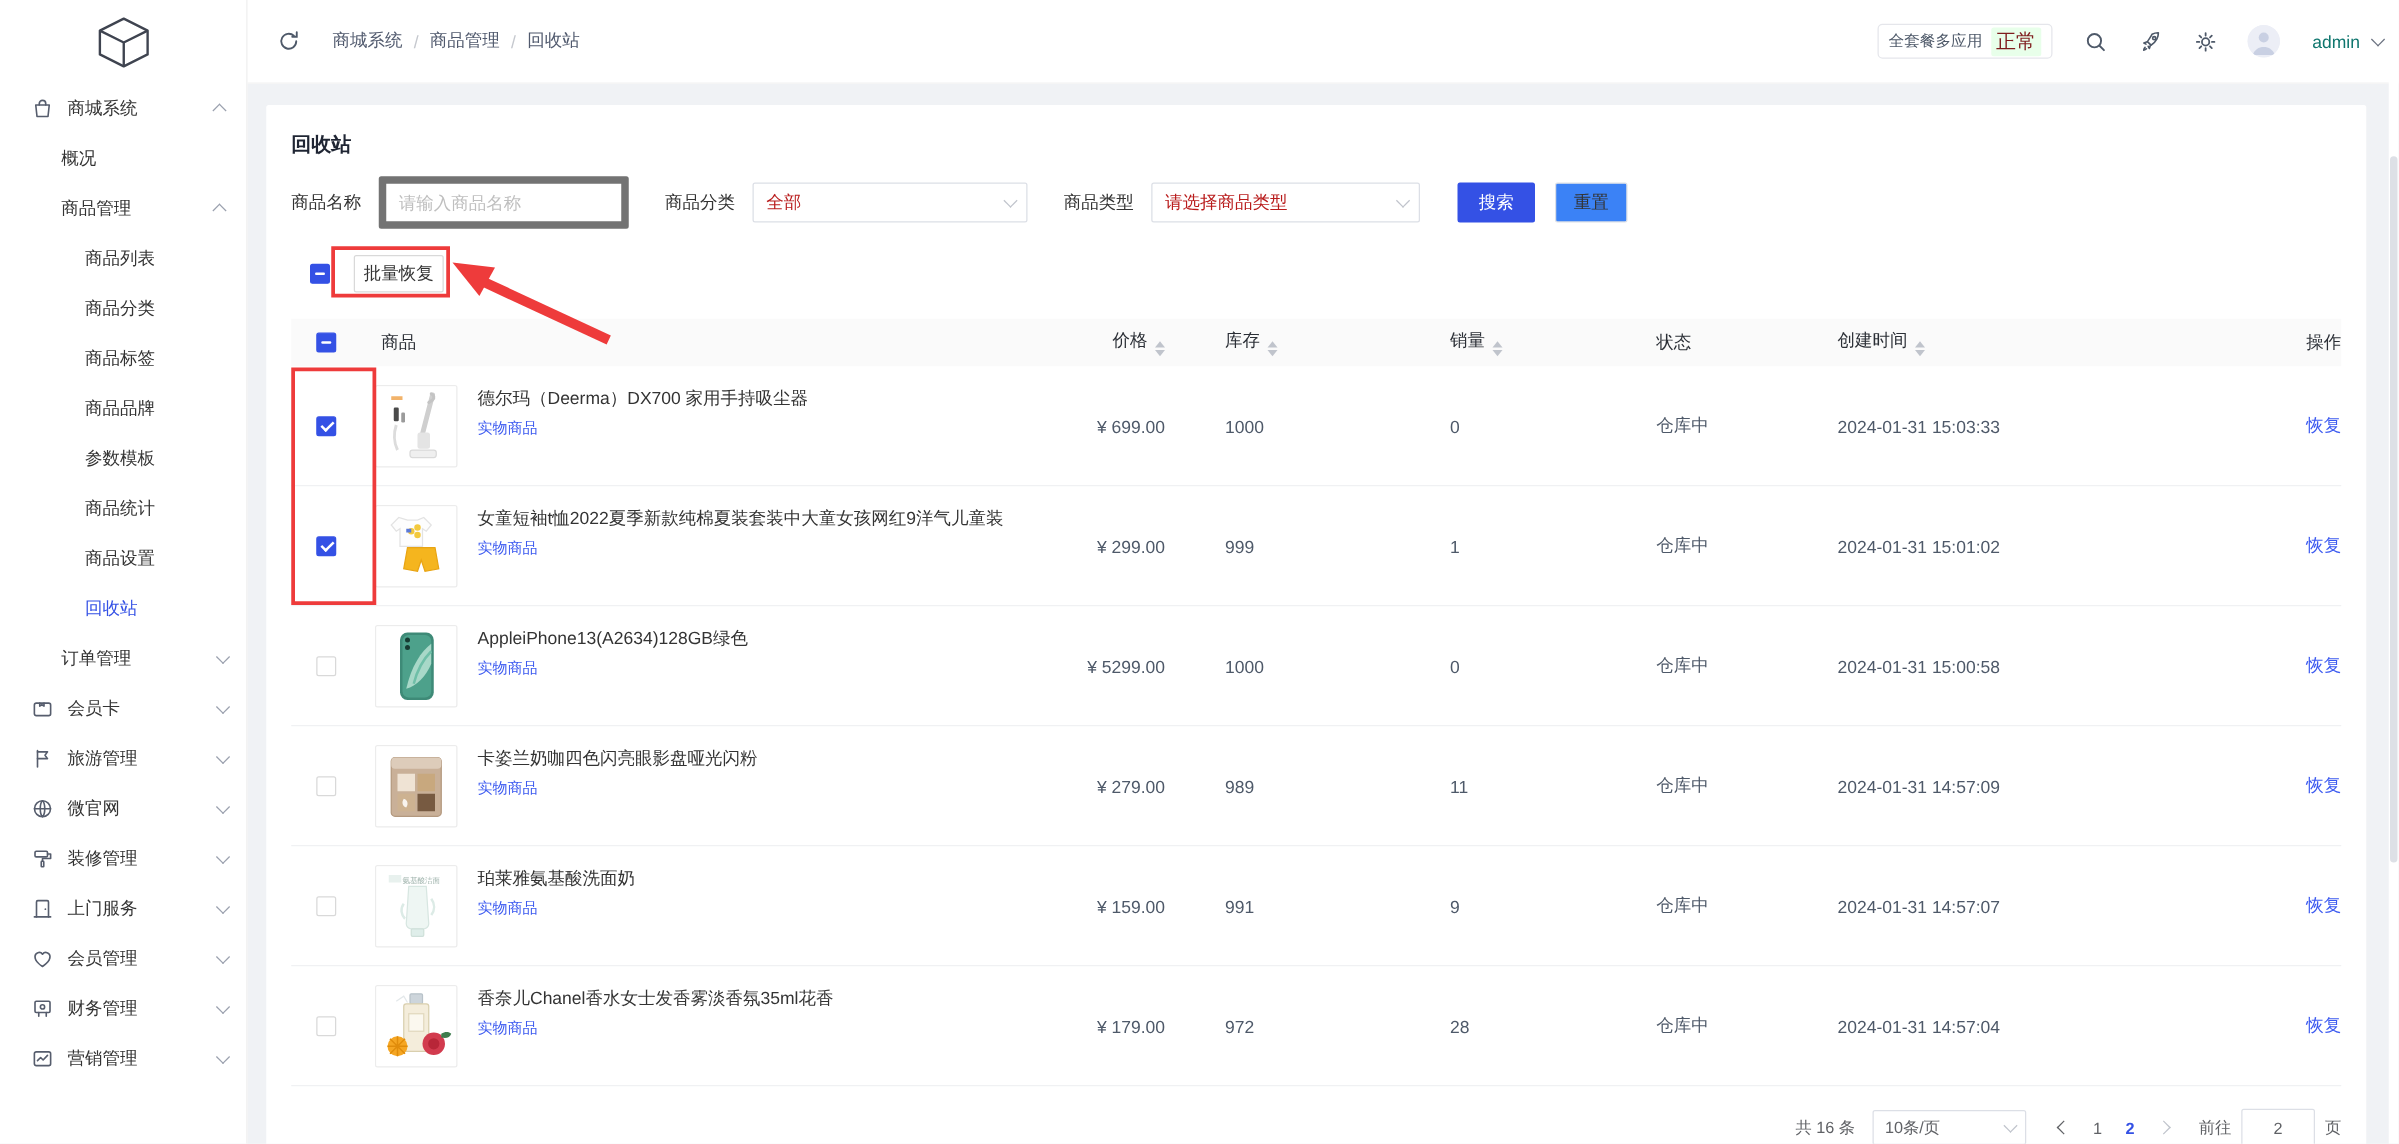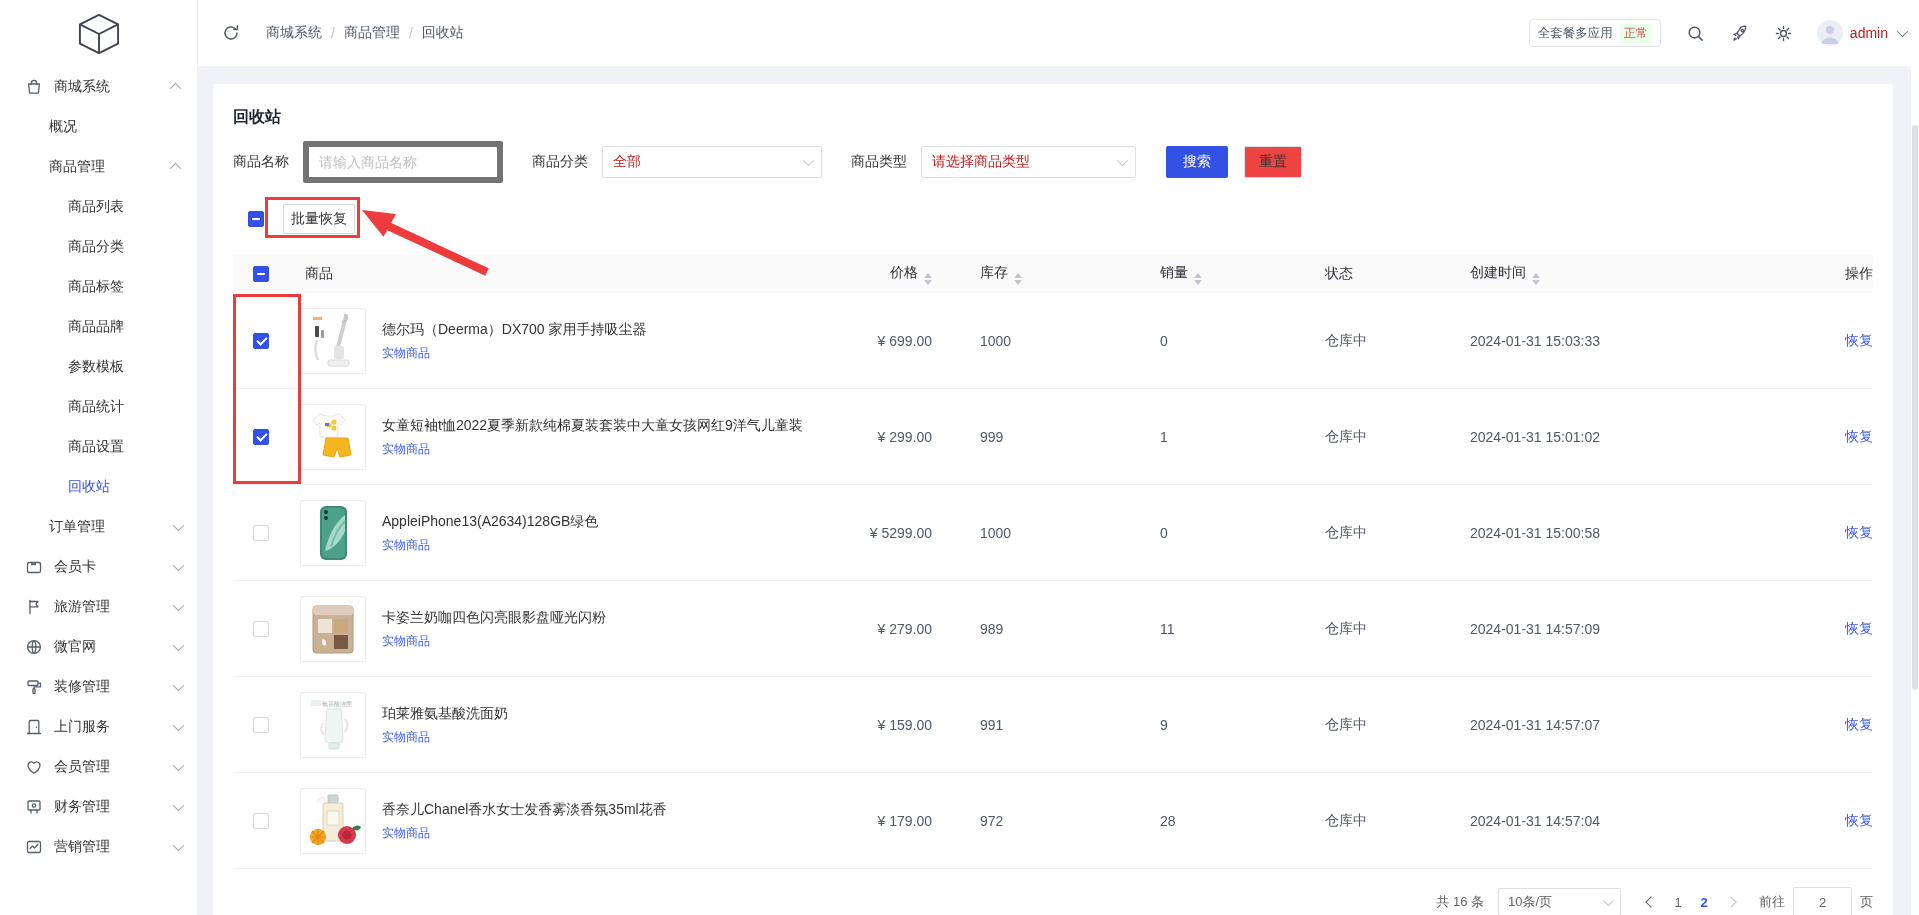--- a/index.html
+++ b/index.html
@@ -22,43 +22,43 @@
   .mi-chevron.down{transform:rotate(45deg) translateY(-2px)}
   .mi-chevron.up{transform:rotate(-135deg) translateY(-2px)}
   
   .topbar{position:absolute;left:197px;top:0;right:0;height:67px;background:#fff;display:flex;align-items:center;padding:0 14px 0 25px;box-sizing:border-box;border-bottom:1px solid #f2f2f2;z-index:2}
   .tb-refresh{width:18px;height:18px;color:#4e5969;display:inline-flex;cursor:pointer}
   .breadcrumb{margin-left:26px;display:flex;align-items:center;font-size:14px;color:#515a6e}
   .bc-item{cursor:pointer}
   .bc-sep{margin:0 9px;color:#c5c8ce}
   .tb-right{margin-left:auto;display:flex;align-items:center}
   .plan-badge{display:flex;align-items:center;height:26px;border:1px solid #e5e6eb;border-radius:4px;padding:0 8px;font-size:12.5px;color:#4e5969;background:#fff;cursor:pointer}
-  .plan-badge .tag-ok{margin-left:7px;color:#ef4444;background:#e8ffea;font-size:12px;padding:1px 4px;border-radius:2px}
+  .plan-badge .tag-ok{margin-left:7px;color:#7f1d1d;background:#e8ffea;font-size:16px;padding:1px 4px;border-radius:2px}
   .tb-icon{width:19px;height:19px;color:#4e5969;margin-left:25px;display:inline-flex;cursor:pointer}
   .avatar{width:26px;height:26px;border-radius:50%;background:#eceef6;margin-left:24px;overflow:hidden;flex:none}
-  .tb-user{margin-left:7px;font-size:14px;color:#b91c1c;cursor:pointer}
+  .tb-user{margin-left:26px;font-size:14px;color:#0f766e;cursor:pointer}
   .tb-chev{width:7px;height:7px;border-right:1.4px solid #6b7280;border-bottom:1.4px solid #6b7280;transform:rotate(45deg) translateY(-2px);margin-left:9px}
   
   .content{position:absolute;left:197px;top:67px;right:0;bottom:0;background:#f0f2f5}
   .panel{position:absolute;left:213px;top:84px;width:1680px;height:860px;background:#fff;border-radius:2px;box-sizing:border-box}
   .panel-title{padding:22px 20px 0;font-size:16px;font-weight:bold;color:#1f2533;line-height:22px}
   
   .filters{display:flex;align-items:center;margin:18px 20px 0;height:32px}
   .f-label{font-size:14px;color:#333;margin-right:14px;white-space:nowrap}
   .f-group{display:flex;align-items:center}
   .f-group + .f-group{margin-left:29px}
   .f-input{width:168px;height:32px;border:6px solid #737373;border-radius:2px;padding:0 10px;font-size:14px;color:#333;outline:none;box-sizing:content-box;height:30px}
   .f-input::placeholder{color:#bfbfbf}
   .f-select{height:32px;border:1px solid #dcdfe6;border-radius:2px;display:flex;align-items:center;justify-content:space-between;padding:0 10px;font-size:14px;color:#b91c1c;box-sizing:border-box;cursor:pointer;background:#fff}
   .sel-cat{width:220px}
   .sel-type{width:215px}
   .sel-arrow{width:7px;height:7px;border-right:1.3px solid #c0c4cc;border-bottom:1.3px solid #c0c4cc;transform:rotate(45deg) translateY(-2px);flex:none;margin-left:8px}
   .btn{height:32px;border-radius:2px;font-size:14px;cursor:pointer;font-family:inherit}
   .btn-primary{background:#3451e5;color:#fff;border:none;padding:0 17px;margin-left:30px}
-  .btn-plain{background:#ef4444;color:#333;border:1px solid #dcdfe6;padding:0 14px;margin-left:16px}
+  .btn-plain{background:#3b82f6;color:#333;border:1px solid #dcdfe6;padding:0 14px;margin-left:16px}
   
   .batch-row{display:flex;align-items:center;margin:26px 20px 0;height:30px}
   .batch-row .checkbox{margin-left:15px}
   .btn-batch{height:30px;background:#fff;border:1px solid #d9d9d9;border-radius:2px;padding:0 7px;font-size:14px;color:#333;margin-left:19px;cursor:pointer;font-family:Liberation Sans, sans-serif}
   
   .checkbox{width:16px;height:16px;border:1px solid #d9d9d9;border-radius:2px;background:#fff;position:relative;box-sizing:border-box;cursor:pointer;flex:none;display:inline-block}
   .checkbox.ind{background:#3451e5;border-color:#3451e5}
   .checkbox.ind::after{content:"";position:absolute;left:3px;top:6px;width:8px;height:2px;background:#fff;border-radius:1px}
   .checkbox.checked{background:#3451e5;border-color:#3451e5}
   .checkbox.checked::after{content:"";position:absolute;left:4.5px;top:1.5px;width:4px;height:8px;border:solid #fff;border-width:0 2px 2px 0;transform:rotate(45deg)}
@@ -69,21 +69,21 @@
   .t-row{height:95px;border-bottom:1px solid #f0f1f3;font-size:14px;color:#4e5969}
   .c-check{display:flex;justify-content:center}
   .t-head .c-product{padding-left:16px}
   .c-price{text-align:right;padding-right:28px}
   .c-stock,.c-sales,.c-status,.c-created{padding-left:20px}
   .c-action{text-align:right}
   .sort{display:inline-flex;flex-direction:column;margin-left:6px;vertical-align:-1px}
   .sort i{display:block;width:0;height:0;border:4px solid transparent}
   .sort .s-up{border-bottom:5px solid #c0c4cc;border-top:none;margin-bottom:2px}
   .sort .s-down{border-top:5px solid #c0c4cc;border-bottom:none}
-  .cell-product{display:flex;align-items:center;padding-left:11px}
+  .cell-product{display:flex;padding-left:11px}
   .thumb{width:64px;height:64px;border:1px solid #ececec;border-radius:2px;background:#fff;flex:none;overflow:hidden;display:flex;align-items:center;justify-content:center}
   .p-info{margin-left:16px;min-width:0;display:flex;flex-direction:column}
   .p-title{font-size:14px;color:#333;line-height:20px;max-width:435px}
   .p-tag{font-size:12px;color:#3c5af0;margin-top:6px;cursor:pointer;align-self:flex-start}
   .link{color:#3c5af0;cursor:pointer;font-size:14px}
   
   .pagination{display:flex;align-items:center;justify-content:flex-end;margin:18px 20px 0;font-size:13px;color:#606266}
   .pg-select{width:123px;height:28px;border:1px solid #dcdfe6;border-radius:2px;display:flex;align-items:center;justify-content:space-between;padding:0 9px;margin-left:14px;color:#606266;cursor:pointer;box-sizing:border-box;background:#fff}
   .pg-arrow{width:28px;height:28px;display:flex;align-items:center;justify-content:center;cursor:pointer}
   .pg-prev{margin-left:16px}

